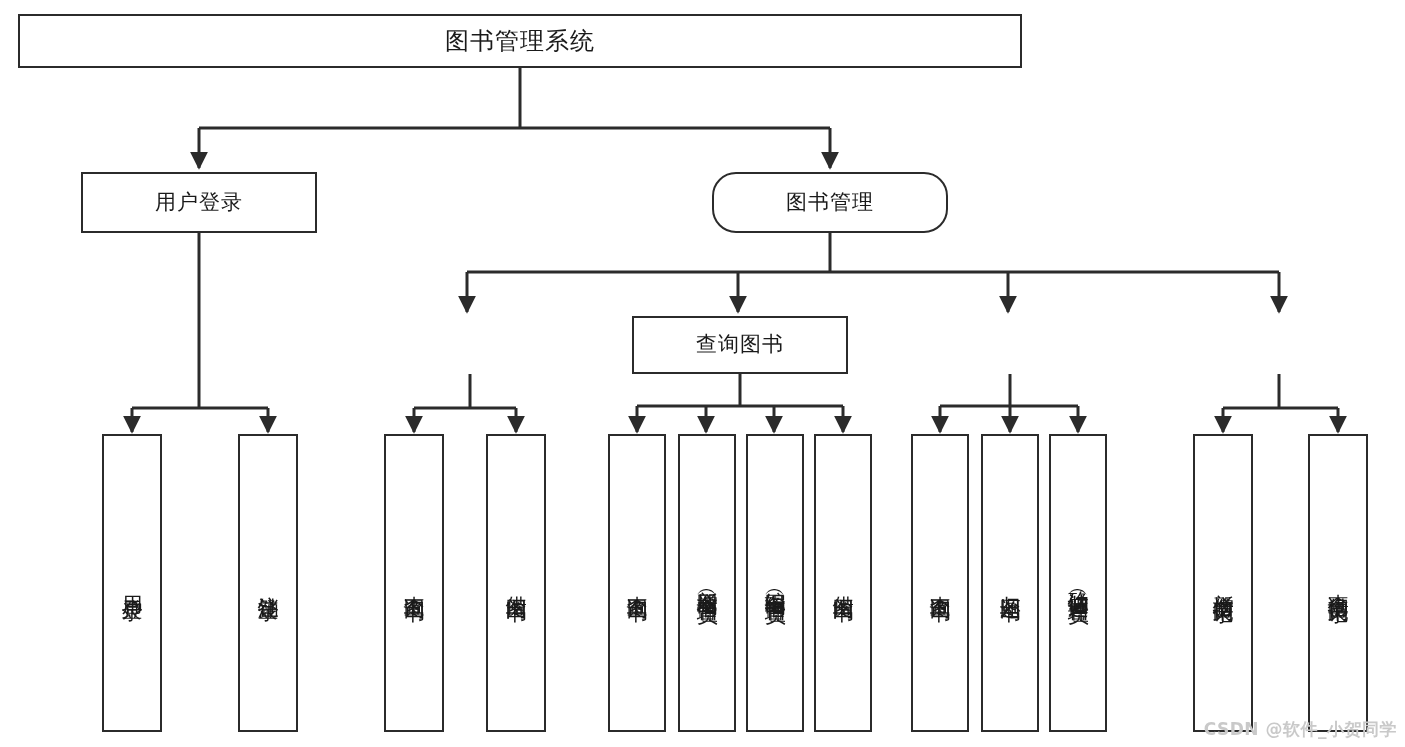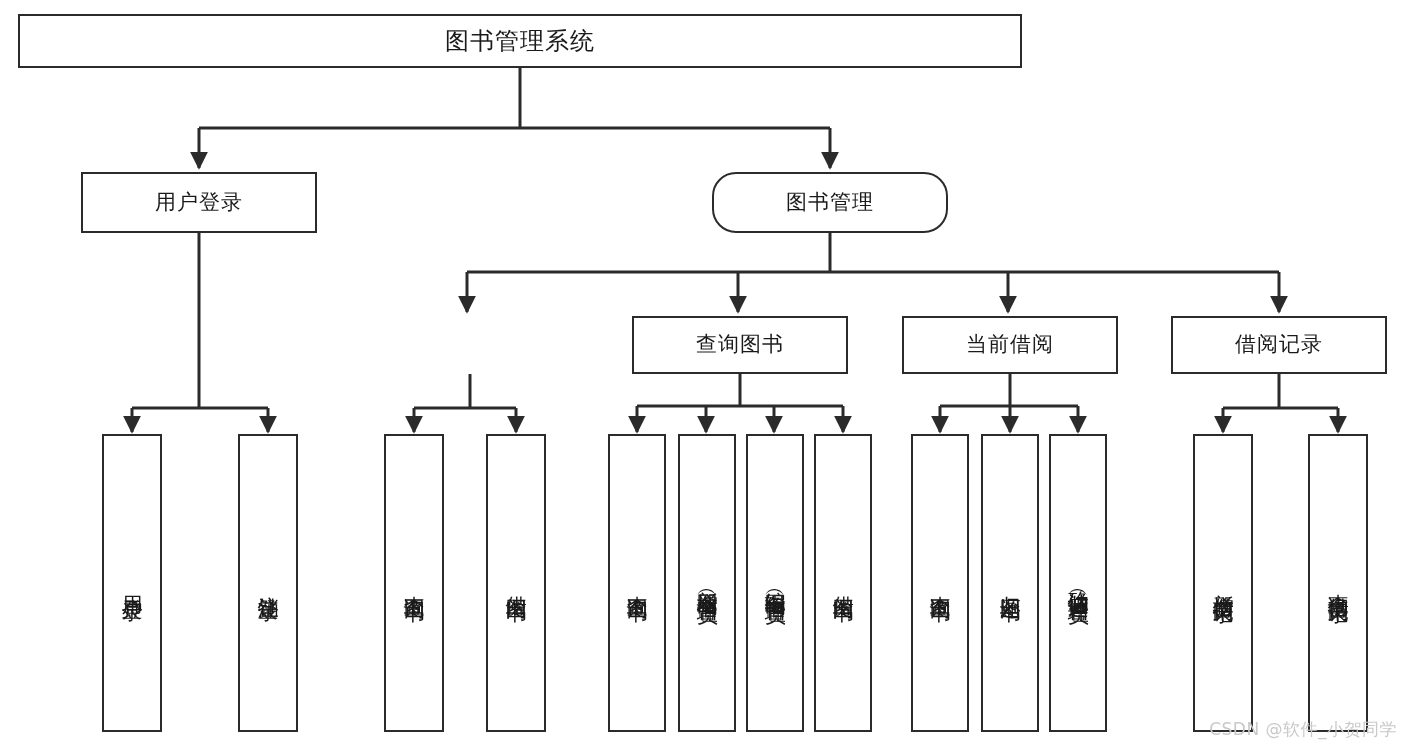--- a/index.html
+++ b/index.html
@@ -64,20 +64,21 @@
   }
   #watermark {
     position: absolute;
     right: 8px;
     bottom: 6px;
     font-size: 17px;
     color: #c9c9c9;
     letter-spacing: 0.5px;
     white-space: nowrap;
     user-select: none;
+    font-weight: bold;
   }
 </style>
 </head>
 <body>
 
 <div id="diagram-root">
 
   <svg id="edge-layer" viewBox="0 0 1405 747" width="1405" height="747" xmlns="http://www.w3.org/2000/svg">
     <defs>
       <marker id="arrow" viewBox="0 0 10 10" refX="9" refY="5" markerWidth="6" markerHeight="6" orient="auto-start-reverse">
@@ -138,26 +139,20 @@
   <div class="node node-h" style="left:81px; top:172px; width:236px; height:61px;">
     <span>用户登录</span>
   </div>
   <div class="node node-h" style="left:712px; top:172px; width:236px; height:61px;border-radius:24px;">
     <span>图书管理</span>
   </div>
 
   <div class="node node-h" style="left:632px; top:316px; width:216px; height:58px;">
     <span>查询图书</span>
   </div>
-  <div class="node node-h" style="left:902px; top:316px; width:216px; height:58px;">
-    <span>当前借阅</span>
-  </div>
-  <div class="node node-h" style="left:1171px; top:316px; width:216px; height:58px;">
-    <span>借阅记录</span>
-  </div>
 
   <div class="node node-v" style="left:102px; top:434px; width:60px; height:298px;">
     <span class="vtext">用户登录</span>
   </div>
   <div class="node node-v" style="left:238px; top:434px; width:60px; height:298px;">
     <span class="vtext">注销登录</span>
   </div>
 
   <div class="node node-v" style="left:384px; top:434px; width:60px; height:298px;">
     <span class="vtext">查询图书</span>

